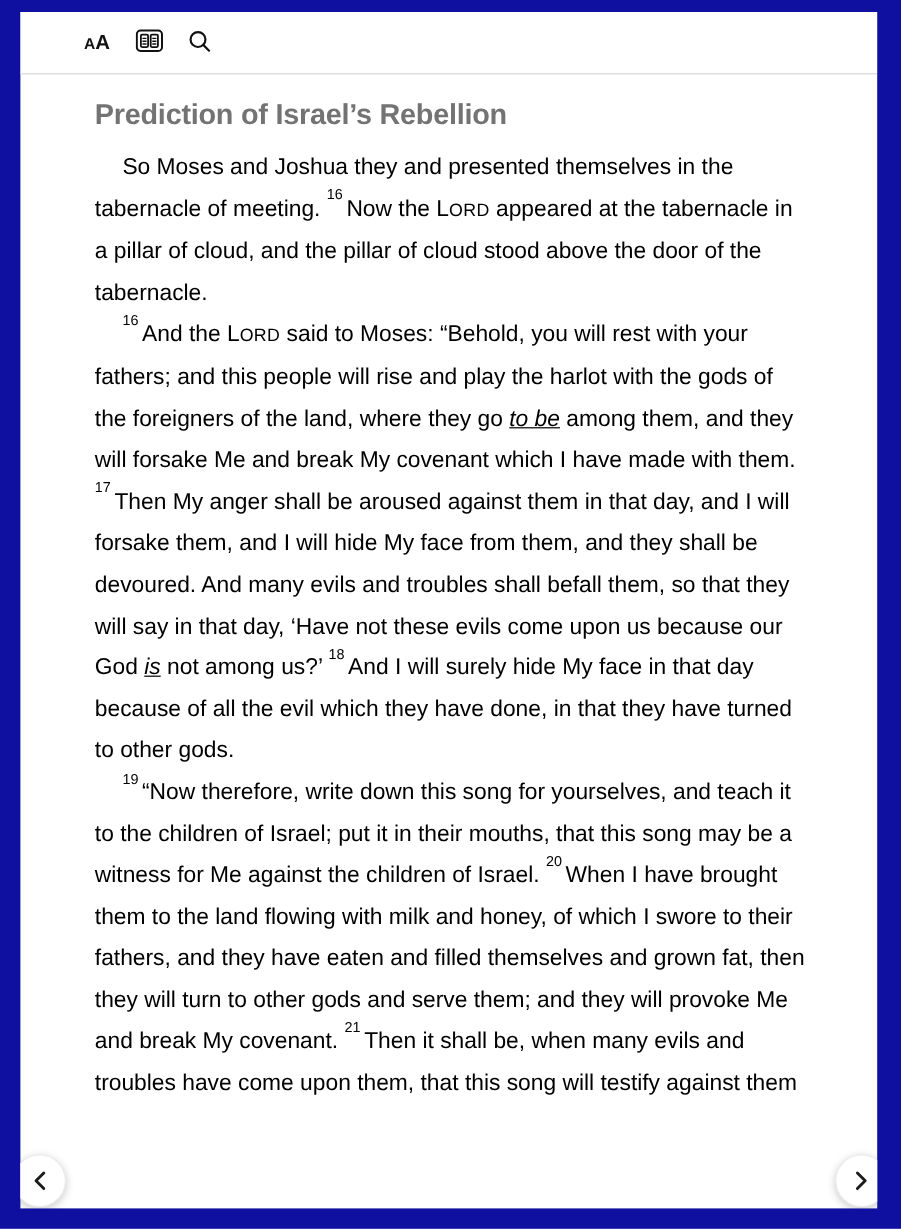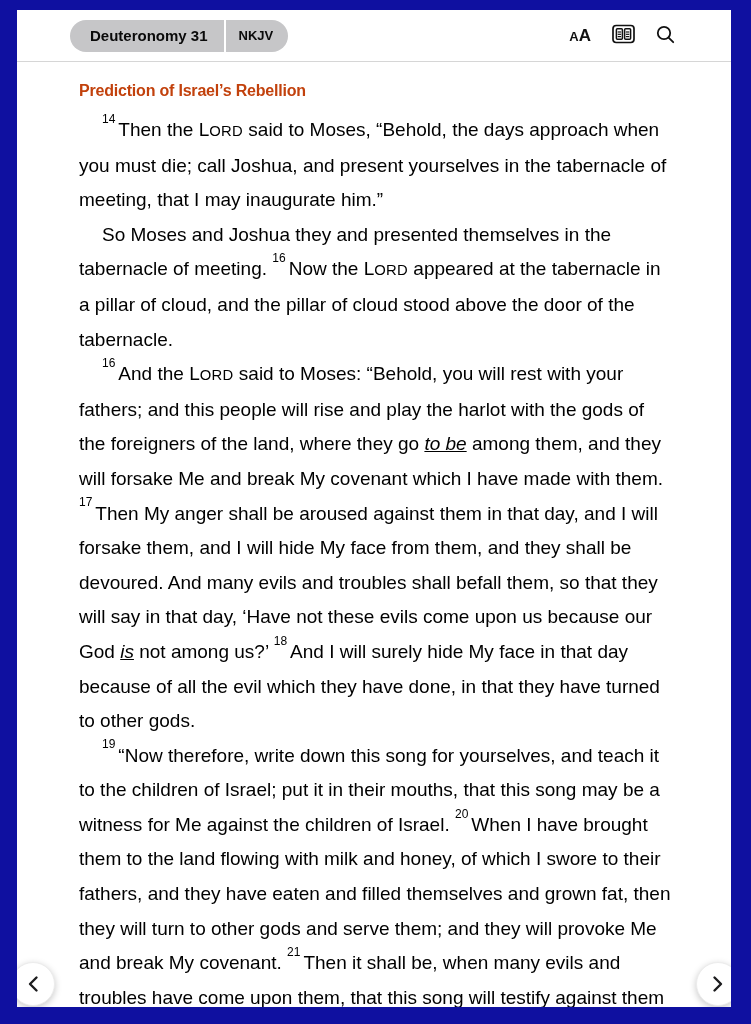--- a/index.html
+++ b/index.html
@@ -37,21 +37,21 @@
   .icon-btn {
     background:none; border:none; padding:0; cursor:pointer;
     display:flex; align-items:center; justify-content:center; color:#111;
   }
   .aa-btn { font-weight:600; letter-spacing:0; line-height:1; align-items:baseline; }
   .aa-small { font-size:13px; }
   .aa-large { font-size:17px; }
   
   .content { padding:8px 57px 0 62px; }
   .section-heading {
-    font-size:16px; font-weight:700; color:#c2410c;
+    font-size:24px; font-weight:700; color:#737373;
     margin:12px 0 13px 0; letter-spacing:-0.2px;
   }
   .scripture p {
     margin:0; text-indent:23px;
     font-size:19px; line-height:34.6px; color:#000;
     text-rendering:optimizeLegibility;
   }
   .vnum {
     font-size:12px; line-height:0;
     position:relative; top:-6px;
@@ -71,25 +71,20 @@
   .nav-circle.left { left:-6px; }
   .nav-circle.right { right:-9px; }
   .nav-circle svg { display:block; }
 </style>
 </head>
 <body>
 
 <div class="screen">
 
   <header class="toolbar">
-    <div class="nav-pill">
-      <button class="pill-seg seg-left">Deuteronomy 31</button>
-      <div class="pill-divider"></div>
-      <button class="pill-seg seg-right">NKJV</button>
-    </div>
 
     <div class="toolbar-icons">
       <button class="icon-btn aa-btn">
         <span class="aa-small">A</span>
           <span class="aa-large">A</span>
       </button>
 
       <button class="icon-btn">
         <span>
           <svg width="23" height="20" viewBox="0 0 23 20" fill="none">
@@ -113,21 +108,20 @@
             <line x1="12.6" y1="12.6" x2="17.2" y2="17.2" stroke="#111" stroke-width="1.8" stroke-linecap="round"></line>
           </svg>
         </span>
       </button>
     </div>
   </header>
 
   <main class="content">
     <h1 class="section-heading">Prediction of Israel’s Rebellion</h1>
     <div id="verses" class="scripture">
-        <p><sup class="vnum">14</sup><span>Then the </span><span>L<span class="sc-rest">ORD</span></span><span> said to Moses, “Behold, the days approach when you must die; call Joshua, and present yourselves in the tabernacle of meeting, that I may inaugurate him.”</span></p>
         <p><span>So Moses and Joshua they and presented themselves in the tabernacle of meeting. </span><sup class="vnum">16</sup><span>Now the </span><span>L<span class="sc-rest">ORD</span></span><span> appeared at the tabernacle in a pillar of cloud, and the pillar of cloud stood above the door of the tabernacle.</span></p>
         <p><sup class="vnum">16</sup><span>And the </span><span>L<span class="sc-rest">ORD</span></span><span> said to Moses: “Behold, you will rest with your fathers; and this people will rise and play the harlot with the gods of the foreigners of the land, where they go </span><em>to be</em><span> among them, and they will forsake Me and break My covenant which I have made with them. </span><sup class="vnum">17</sup><span>Then My anger shall be aroused against them in that day, and I will forsake them, and I will hide My face from them, and they shall be devoured. And many evils and troubles shall befall them, so that they will say in that day, ‘Have not these evils come upon us because our God </span><em>is</em><span> not among us?’ </span><sup class="vnum">18</sup><span>And I will surely hide My face in that day because of all the evil which they have done, in that they have turned to other gods.</span></p>
         <p><sup class="vnum">19</sup><span>“Now therefore, write down this song for yourselves, and teach it to the children of Israel; put it in their mouths, that this song may be a witness for Me against the children of Israel. </span><sup class="vnum">20</sup><span>When I have brought them to the land flowing with milk and honey, of which I swore to their fathers, and they have eaten and filled themselves and grown fat, then they will turn to other gods and serve them; and they will provoke Me and break My covenant. </span><sup class="vnum">21</sup><span>Then it shall be, when many evils and troubles have come upon them, that this song will testify against them</span></p>
       </div>
   </main>
 
   <button class="nav-circle left">
     <span>
       <svg width="12" height="18" viewBox="0 0 12 18" fill="none">
         <polyline points="9.5,2.5 3,9 9.5,15.5" stroke="#1c1c1e" stroke-width="2.4" stroke-linecap="round" stroke-linejoin="round"></polyline>

